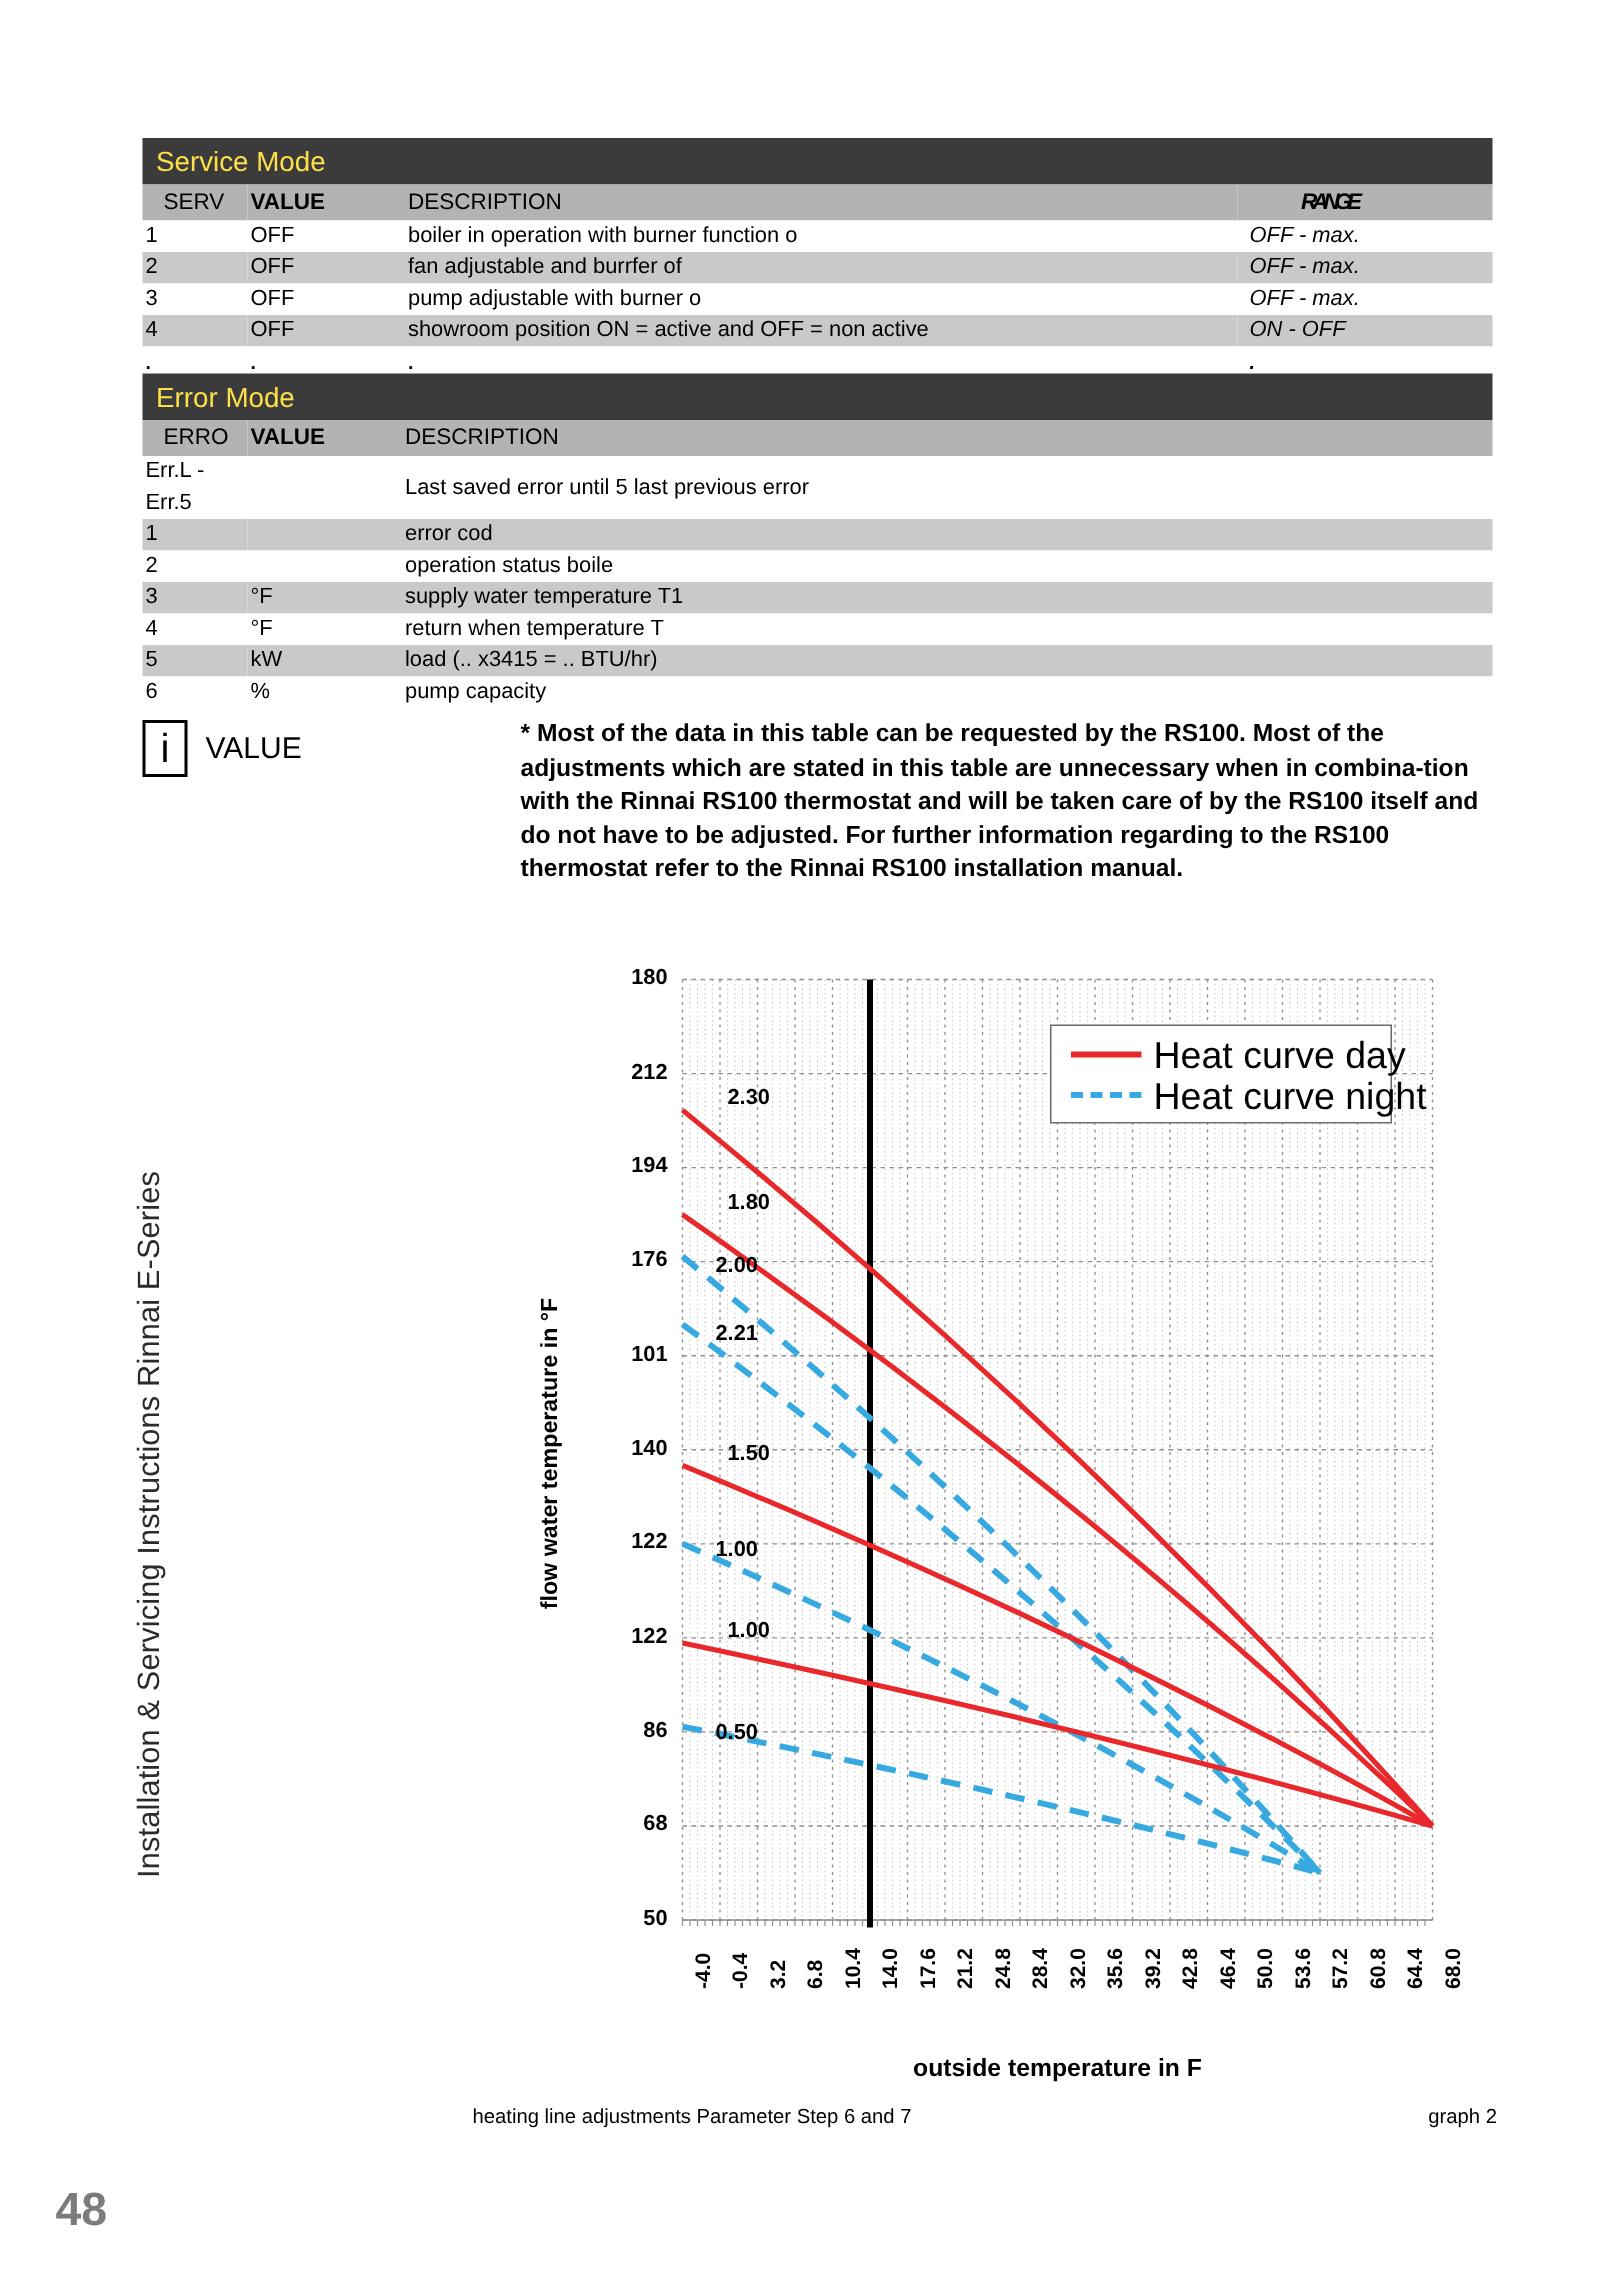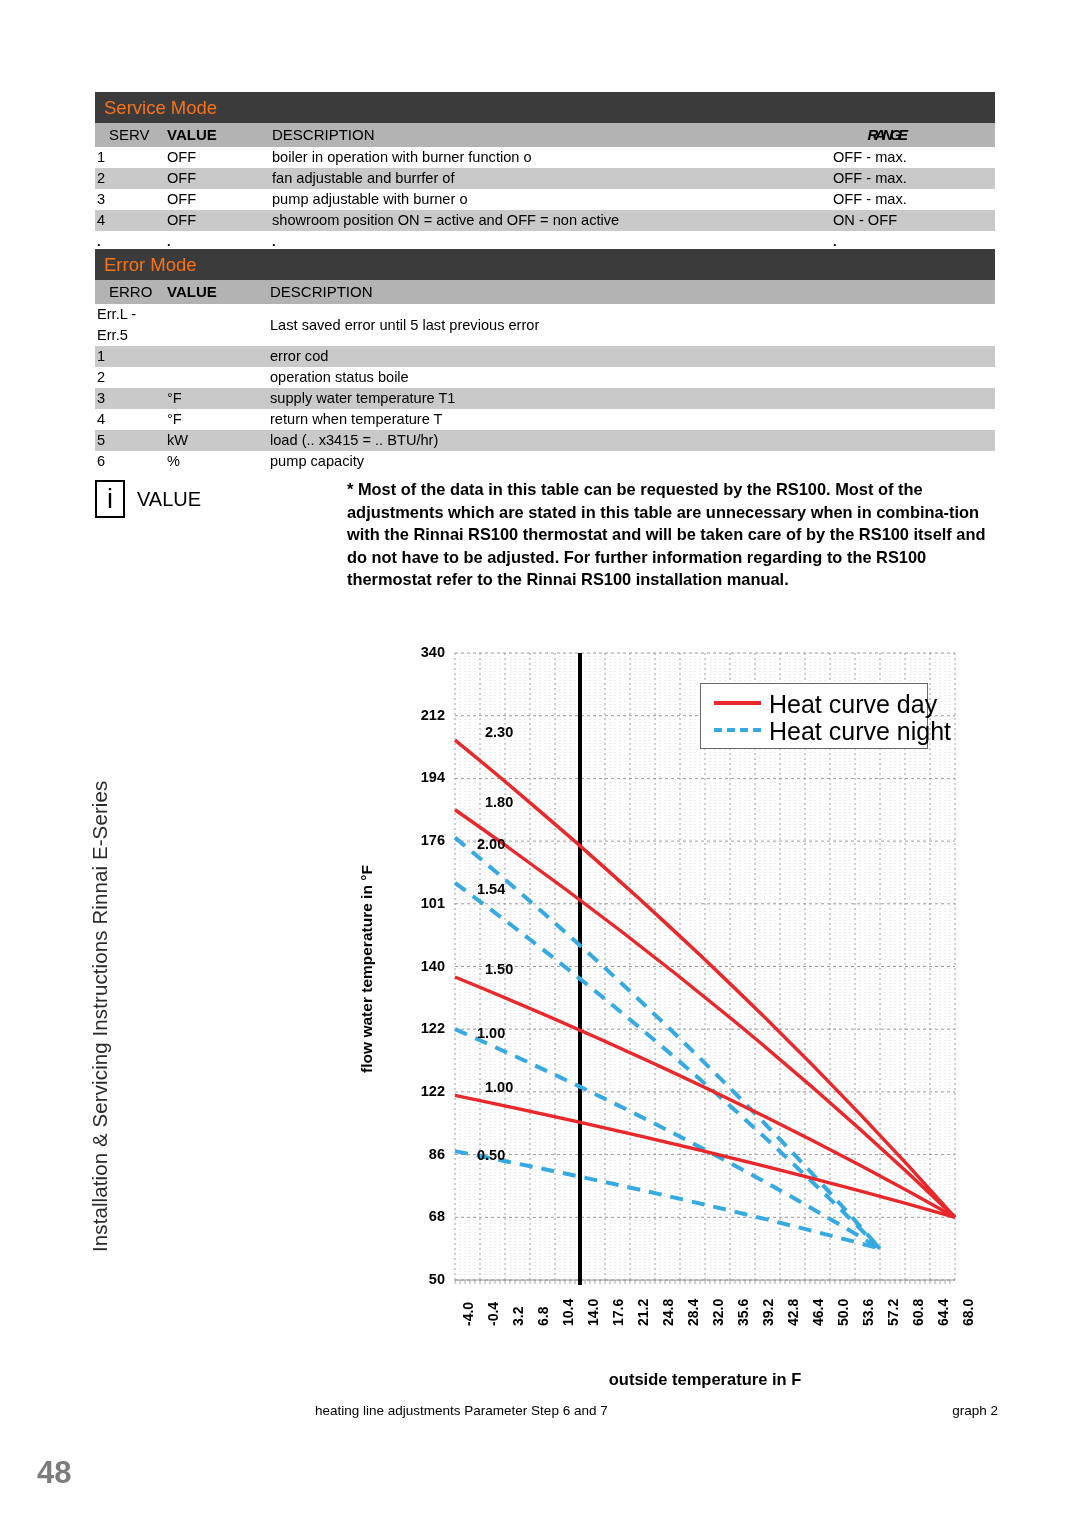--- a/index.html
+++ b/index.html
@@ -49,21 +49,21 @@
     position: absolute;
     left: 95px;
     width: 900px;
     border-collapse: collapse;
     font-size: 14.6px;
   }
   .tbl td, .tbl th { padding: 0; }
 
   .band-title {
     background: #3b3b3b;
-    color: #f97316;
+    color: #fde047;
     font-size: 18.5px;
     height: 31px;
     line-height: 31px;
     padding-left: 9px !important;
     text-align: left;
     font-weight: normal;
   }
   .hdr-row td {
     background: #b3b3b3;
     height: 24px;
@@ -76,21 +76,21 @@
   .row-lt td { background: #ffffff; }
   .row-dk td { background: #c9c9c9; }
   .tbl tbody td {
     height: 21px;
     line-height: 21px;
     vertical-align: middle;
   }
   .c-id   { width: 70px;  padding-left: 2px !important; }
   .c-val  { width: 105px; padding-left: 2px !important; }
   .c-desc { width: 555px; padding-left: 2px !important; }
-  .c-rng  { width: 170px; padding-left: 8px !important; }
+  .c-rng  { width: 170px; padding-left: 8px !important; font-style: italic; }
   .rng-hdr {
     font-style: italic;
     font-weight: bold;
     text-align: center;
     letter-spacing: -3.4px;
     padding-right: 56px !important;
   }
   .dots-row td {
     background: #ffffff;
     height: 19px;
@@ -555,21 +555,21 @@
 <div class="ytick" style="left: 101px; top: 671px;">50</div>
     <div class="ytick" style="left: 101px; top: 608.3px;">68</div>
     <div class="ytick" style="left: 101px; top: 545.6px;">86</div>
     <div class="ytick" style="left: 101px; top: 482.9px;">122</div>
     <div class="ytick" style="left: 101px; top: 420.2px;">122</div>
     <div class="ytick" style="left: 101px; top: 357.5px;">140</div>
     <div class="ytick" style="left: 101px; top: 294.8px;">101</div>
     <div class="ytick" style="left: 101px; top: 232.1px;">176</div>
     <div class="ytick" style="left: 101px; top: 169.4px;">194</div>
     <div class="ytick" style="left: 101px; top: 106.7px;">212</div>
-    <div class="ytick" style="left: 101px; top: 44px;">340</div>
+    <div class="ytick" style="left: 101px; top: 44px;">180</div>
     <div class="xtick" style="left: 160px; top: 726px;">-4.0</div>
     <div class="xtick" style="left: 185px; top: 726px;">-0.4</div>
     <div class="xtick" style="left: 210px; top: 726px;">3.2</div>
     <div class="xtick" style="left: 235px; top: 726px;">6.8</div>
     <div class="xtick" style="left: 260px; top: 726px;">10.4</div>
     <div class="xtick" style="left: 285px; top: 726px;">14.0</div>
     <div class="xtick" style="left: 310px; top: 726px;">17.6</div>
     <div class="xtick" style="left: 335px; top: 726px;">21.2</div>
     <div class="xtick" style="left: 360px; top: 726px;">24.8</div>
     <div class="xtick" style="left: 385px; top: 726px;">28.4</div>
@@ -580,21 +580,21 @@
     <div class="xtick" style="left: 510px; top: 726px;">46.4</div>
     <div class="xtick" style="left: 535px; top: 726px;">50.0</div>
     <div class="xtick" style="left: 560px; top: 726px;">53.6</div>
     <div class="xtick" style="left: 585px; top: 726px;">57.2</div>
     <div class="xtick" style="left: 610px; top: 726px;">60.8</div>
     <div class="xtick" style="left: 635px; top: 726px;">64.4</div>
     <div class="xtick" style="left: 660px; top: 726px;">68.0</div>
     <div class="curve-lbl" style="left: 185px; top: 124.083px;">2.30</div>
     <div class="curve-lbl" style="left: 185px; top: 193.75px;">1.80</div>
     <div class="curve-lbl" style="left: 177px; top: 235.617px;">2.00</div>
-    <div class="curve-lbl" style="left: 177px; top: 280.9px;">1.54</div>
+    <div class="curve-lbl" style="left: 177px; top: 280.9px;">2.21</div>
     <div class="curve-lbl" style="left: 185px; top: 360.95px;">1.50</div>
     <div class="curve-lbl" style="left: 177px; top: 425.2px;">1.00</div>
     <div class="curve-lbl" style="left: 185px; top: 479.383px;">1.00</div>
     <div class="curve-lbl" style="left: 177px; top: 547.117px;">0.50</div>
     <div id="legend-box" style="left: 400px; top: 83px; width: 228px; height: 66px;"></div>
     <div class="legend-swatch" style="left: 414px; top: 101px; width: 47px; height: 0px; border-top: 4px solid rgb(232, 40, 43);"></div>
     <div class="legend-item" style="left: 469px; top: 90px;">Heat curve day</div>
     <div class="legend-swatch" style="left: 414px; top: 128px; width: 47px; height: 0px; border-top: 4px dashed rgb(54, 169, 225);"></div>
     <div class="legend-item" style="left: 469px; top: 117px;">Heat curve night</div>
   </div>

